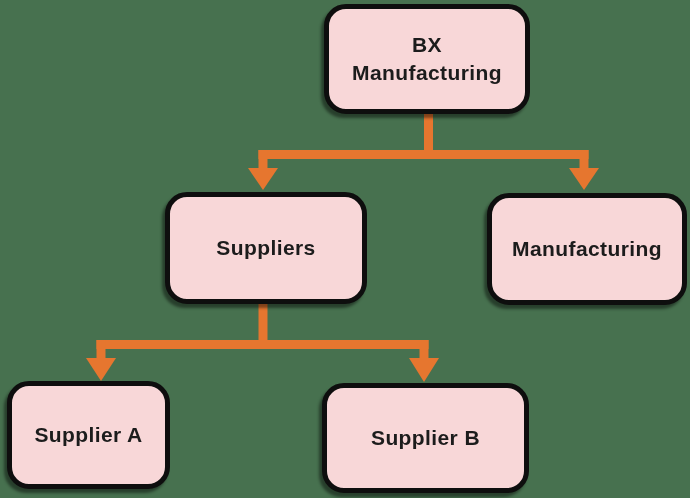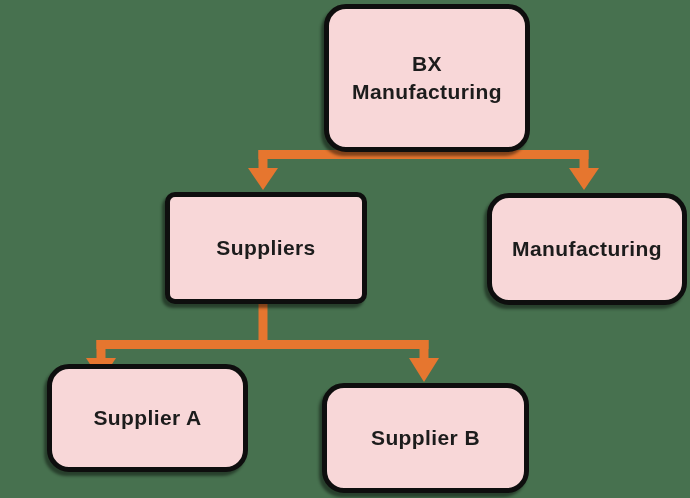--- a/index.html
+++ b/index.html
@@ -43,24 +43,24 @@
   }
   .node .label {
     font-weight: 700;
     font-size: 21px;
     line-height: 1.35;
     letter-spacing: 0.4px;
     color: var(--text, #1C1C1C);
     white-space: pre-line;
     padding: 0 8px;
   }
-  .node-bx          { left: 324px; top: 4px;   width: 206px; height: 148px; }
-  .node-suppliers   { left: 165px; top: 192px; width: 202px; height: 112px; border-radius: 10px; }
+  .node-bx          { left: 324px; top: 4px;   width: 206px; height: 110px; }
+  .node-suppliers   { left: 165px; top: 192px; width: 202px; height: 112px; }
   .node-distributors{ left: 487px; top: 193px; width: 200px; height: 112px; }
-  .node-supplier-a  { left: 7px;   top: 364px; width: 201px; height: 108px; margin-left: 40px; }
+  .node-supplier-a  { left: 7px;   top: 381px; width: 163px; height: 108px; }
   .node-supplier-b  { left: 322px; top: 383px; width: 207px; height: 110px; }
 </style>
 </head>
 <body>
 
 <div class="canvas">
 
   <svg class="connectors" viewBox="0 0 690 498" xmlns="http://www.w3.org/2000/svg">
 
     <g>

